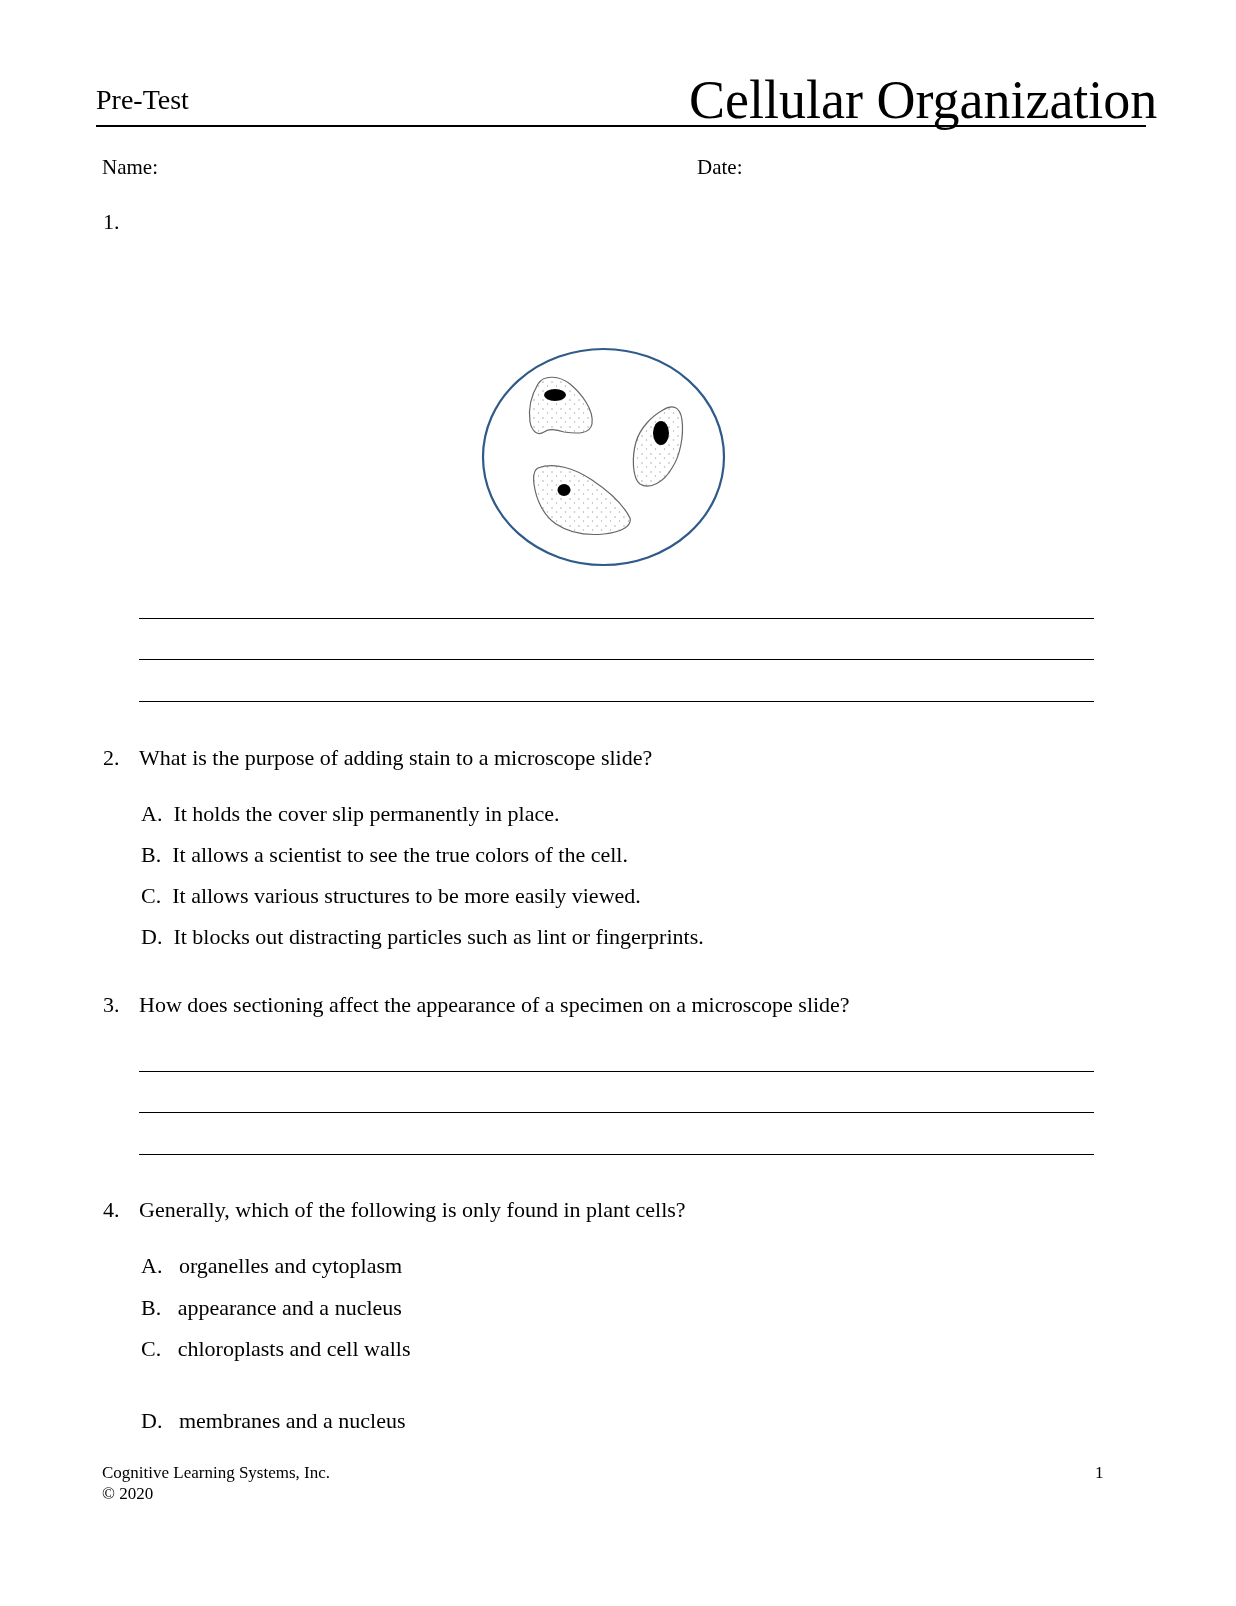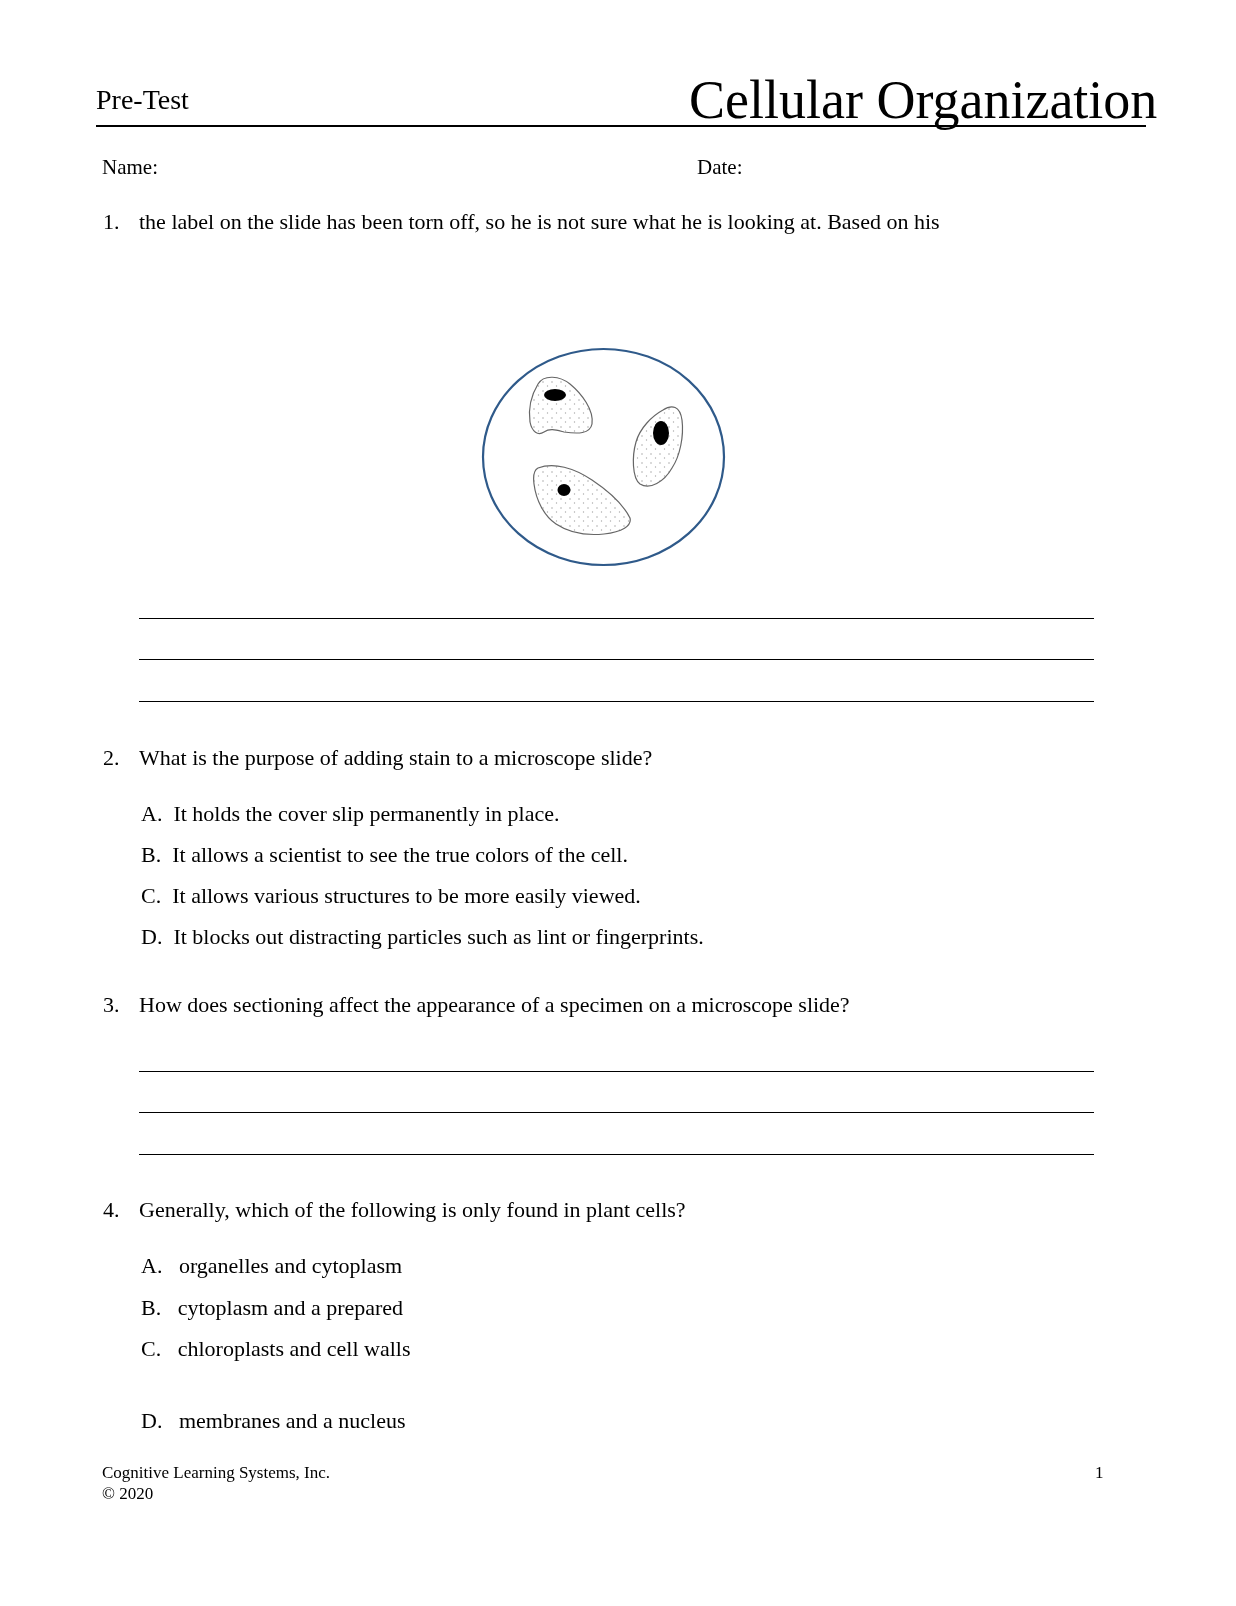--- a/index.html
+++ b/index.html
@@ -66,21 +66,20 @@
 
 <div class="abs header-left">Pre-Test</div>
 <div class="abs header-right">Cellular Organization</div>
 <div class="abs header-rule"></div>
 
 <div class="abs field-label" style="left:102px; top:154px;">Name:</div>
 <div class="abs field-label" style="left:697px; top:154px;">Date:</div>
 
 <div class="abs q-num" style="top:208px;">1.</div>
 <div class="abs q-text" style="top:208px;">
-  <div style="white-space:nowrap;">the label on the slide has been torn off, so he is not sure what he is looking at.  Based on his</div>
 </div>
 
 <div class="abs" style="left:478px; top:344px; width:252px; height:226px;">
   <svg width="252" height="226" viewBox="0 0 252 226">
     <defs>
       <pattern id="stipple" width="9" height="9" patternUnits="userSpaceOnUse">
         <circle cx="2" cy="2" r="0.7" fill="#999"></circle>
         <circle cx="6.5" cy="6" r="0.7" fill="#aaa"></circle>
       </pattern>
     </defs>
@@ -130,21 +129,21 @@
 
 <div class="abs q-num" style="top:1196px;">4.</div>
 <div class="abs q-text" style="top:1196px;">Generally, which of the following is only found in plant cells?</div>
 
 <div class="abs option" style="top:1252px;">
   <span class="letter">A.</span>&nbsp;&nbsp;
   <span>organelles and cytoplasm</span>
 </div>
 <div class="abs option" style="top:1294px;">
   <span class="letter">B.</span>&nbsp;&nbsp;
-  <span>cytoplasm and a prepared</span>
+  <span>appearance and a nucleus</span>
 </div>
 <div class="abs option" style="top:1335px;">
   <span class="letter">C.</span>&nbsp;&nbsp;
   <span>chloroplasts and cell walls</span>
 </div>
 <div class="abs option" style="top:1376px;margin-top:31px;">
   <span class="letter">D.</span>&nbsp;&nbsp;
   <span>membranes and a nucleus</span>
 </div>
 

